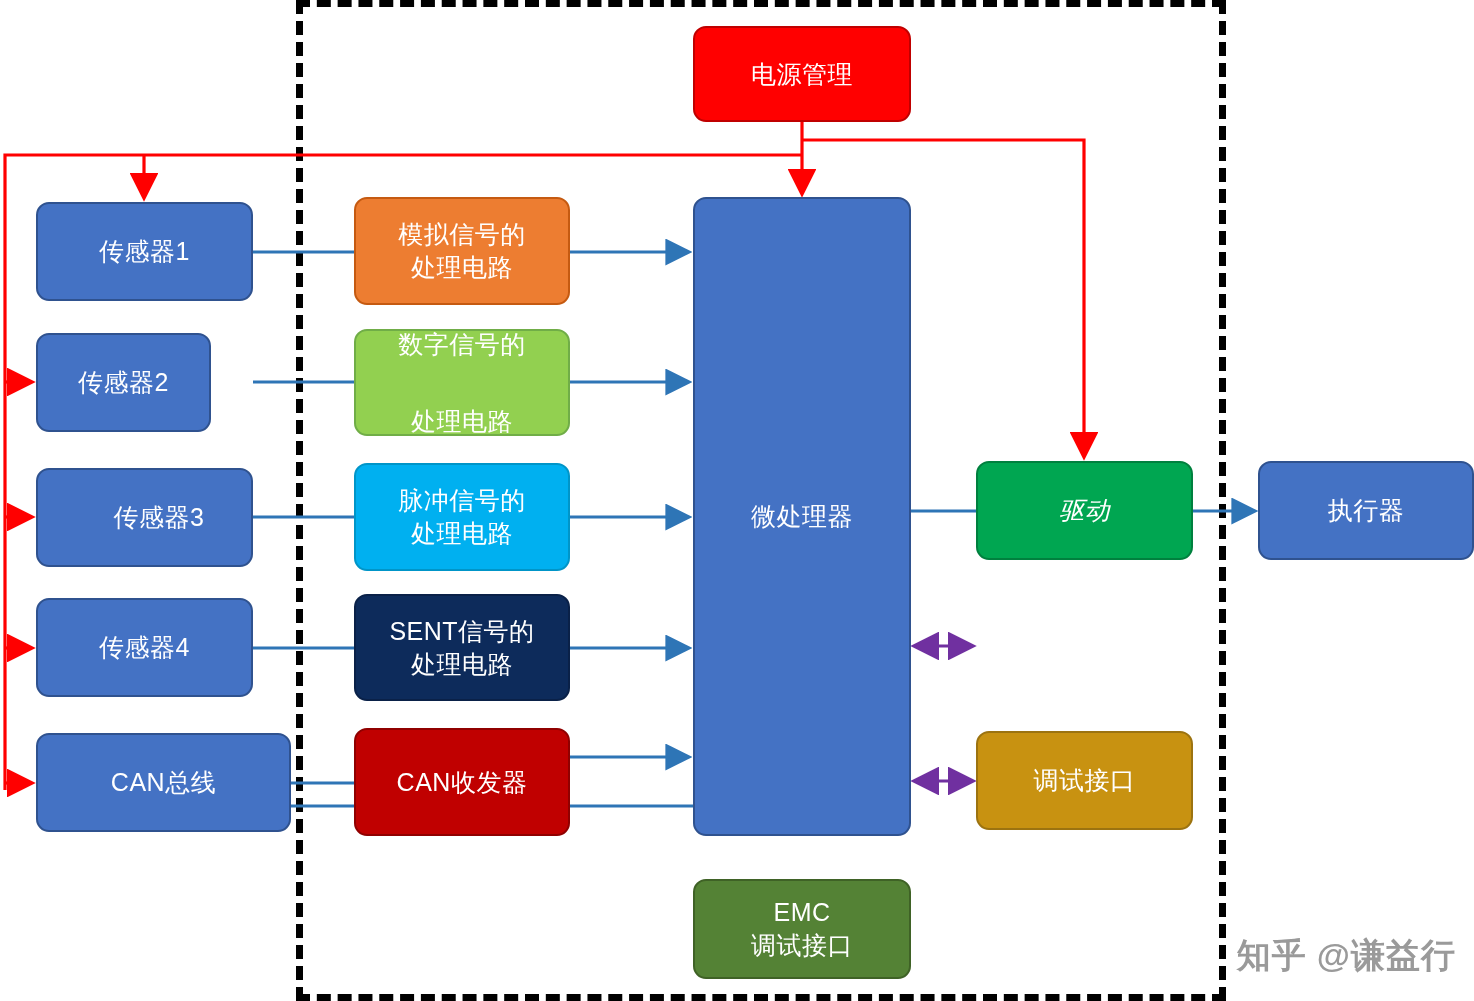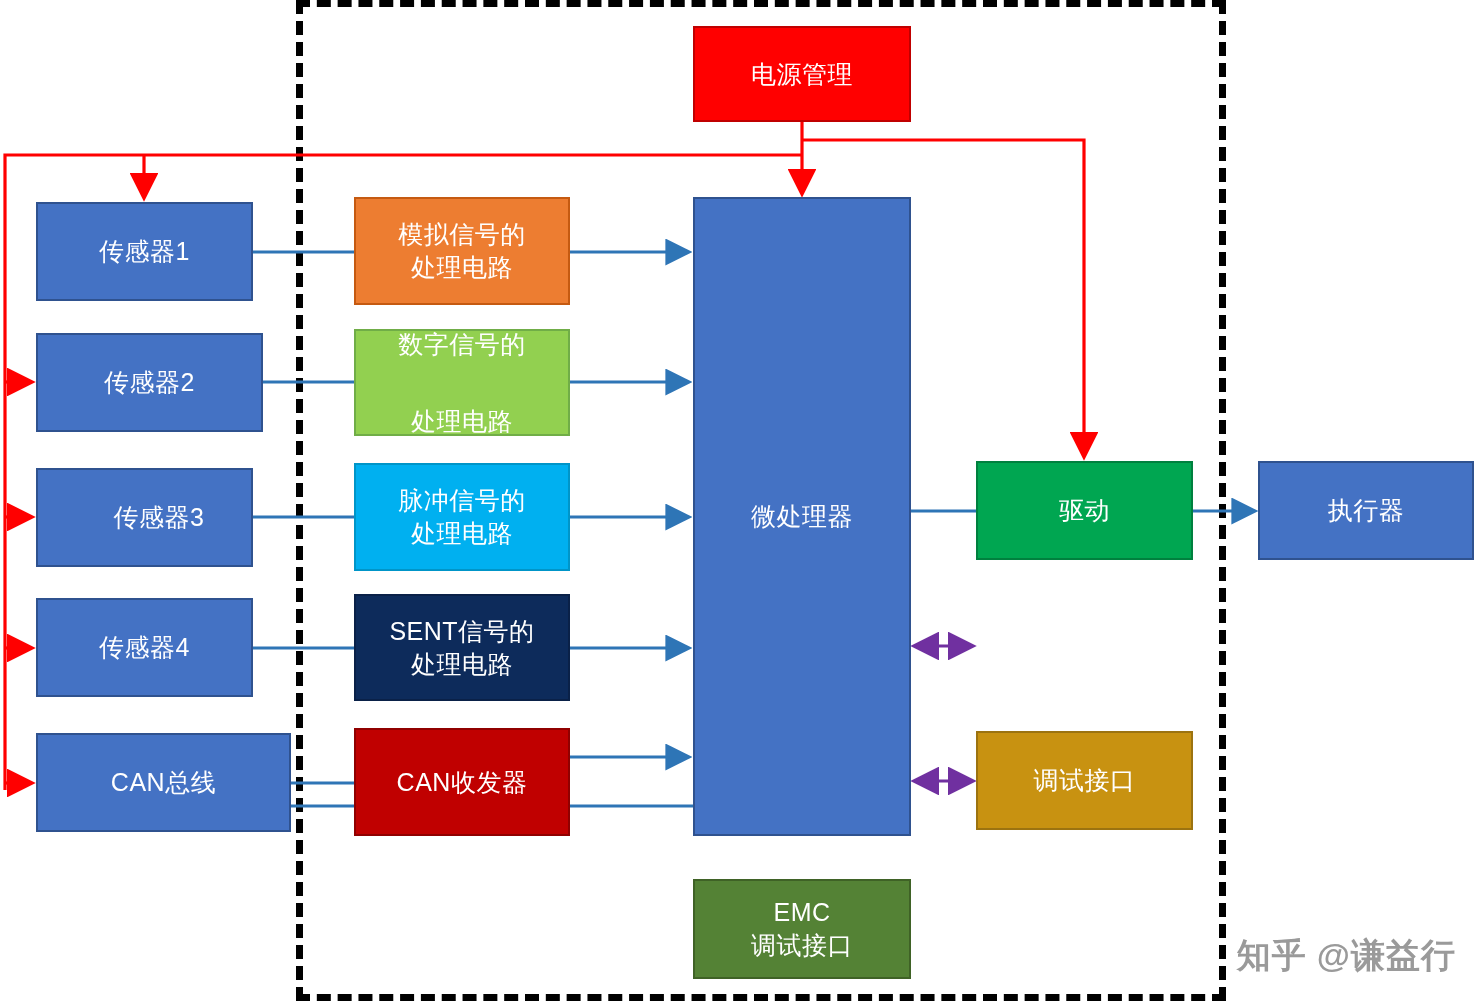--- a/index.html
+++ b/index.html
@@ -22,20 +22,21 @@
     box-sizing: border-box;
     display: flex;
     flex-direction: column;
     align-items: center;
     justify-content: center;
     color: #ffffff;
     text-align: center;
     line-height: 1.32;
     font-size: 25px;
     letter-spacing: 0.5px;
+    border-radius: 13px;
   }
   .box .l2 { display: block; }
   .dashed-region {
     position: absolute;
     box-sizing: border-box;
     border: 7px dashed #000000;
     background: transparent;
   }
   svg.wires {
     position: absolute;
@@ -130,21 +131,21 @@
   </svg>
 
   <div class="box" style="left:693px; top:26px; width:218px; height:96px; background:#FF0000; border:2px solid #C00000;">
     <span>电源管理</span>
   </div>
 
   <div class="box" style="left:36px; top:202px; width:217px; height:99px; background:#4472C4; border:2px solid #2F528F;">
     <span>传感器1</span>
   </div>
 
-  <div class="box" style="left:36px; top:333px; width:227px; height:99px; background:#4472C4; border:2px solid #2F528F;">
+  <div class="box" style="left:36px; top:333px; width:175px; height:99px; background:#4472C4; border:2px solid #2F528F;">
     <span>传感器2</span>
   </div>
 
   <div class="box" style="left:36px; top:468px; width:217px; height:99px; background:#4472C4; border:2px solid #2F528F;padding-left:29px;">
     <span>传感器3</span>
   </div>
 
   <div class="box" style="left:36px; top:598px; width:217px; height:99px; background:#4472C4; border:2px solid #2F528F;">
     <span>传感器4</span>
   </div>
@@ -174,21 +175,21 @@
   </div>
 
   <div class="box" style="left:354px; top:728px; width:216px; height:108px; background:#C00000; border:2px solid #900000;">
     <span>CAN收发器</span>
   </div>
 
   <div class="box" style="left:693px; top:197px; width:218px; height:639px; background:#4472C4; border:2px solid #2F528F;">
     <span>微处理器</span>
   </div>
 
-  <div class="box" style="left:976px; top:461px; width:217px; height:99px; background:#00A651; border:2px solid #00803E;">
+  <div class="box" style="left:976px; top:461px; width:217px; height:99px; background:#00A651; border:2px solid #00803E;font-style:italic;">
     <span>驱动</span>
   </div>
 
 
   <div class="box" style="left:976px; top:731px; width:217px; height:99px; background:#C89211; border:2px solid #9C7310;">
     <span>调试接口</span>
   </div>
 
   <div class="box" style="left:1258px; top:461px; width:216px; height:99px; background:#4472C4; border:2px solid #2F528F;">
     <span>执行器</span>

